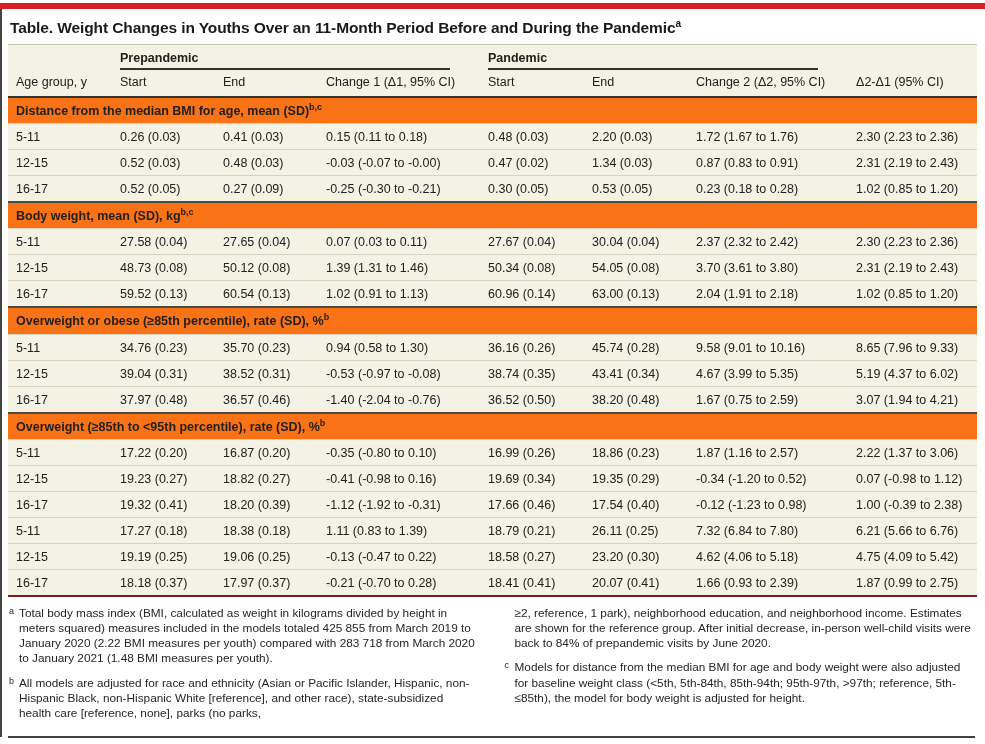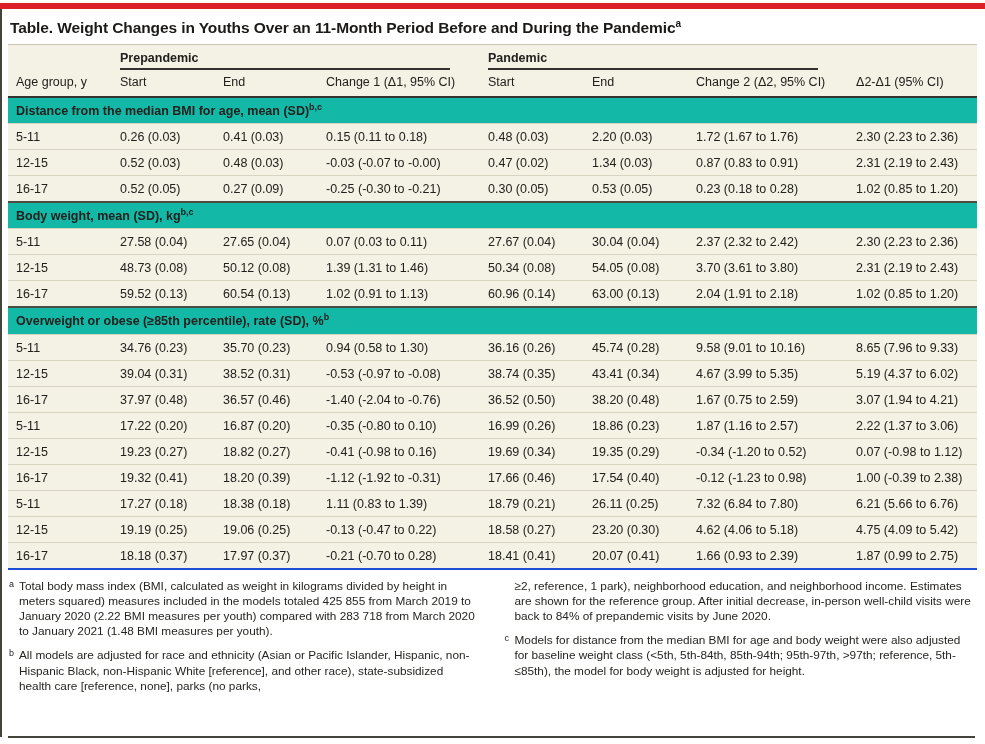--- a/index.html
+++ b/index.html
@@ -20,40 +20,40 @@
     font-size:15.5px;font-weight:bold;color:#1b1a18;
     letter-spacing:-0.1px;
   }
   .title sup{font-size:10px;font-weight:bold;}
   table.main{
     width:969px;margin:0 8px;
     border-collapse:collapse;table-layout:fixed;
     background:#f4f2e4;
     font-size:12.5px;color:#22211e;
     border-top:1px solid #c8c4b2;
-    border-bottom:2px solid #1d4ed8;
+    border-bottom:2px solid #7f1d1d;
   }
   table.main th,table.main td{
     text-align:left;vertical-align:bottom;
     padding:5px 8px;overflow:hidden;white-space:nowrap;
   }
   tr.group-row th{padding:4px 0 0 0;}
   .grp{
     margin:0 30px 0 8px;
     padding:2px 0 3px 0;
     font-weight:bold;font-size:12.5px;
     border-bottom:2px solid #33322c;
   }
   tr.head-row th{
     font-weight:normal;
     padding:5px 8px 7px 8px;
     border-bottom:2px solid #33322c;
   }
   tr.section-row td{
-    background:#14b8a6;
+    background:#f97316;
     font-weight:bold;
     padding:4px 8px 5px 8px;
     border-top:2px solid #4c4b42;
   }
   tr.section-row sup{font-size:9px;font-weight:bold;}
   tr.data-row td{
     padding:6px 8px 5px 8px;
     border-top:1px solid #d8d4c1;
   }
   tbody tr.section-row:first-child td{border-top:none;}
@@ -201,20 +201,23 @@
         <tr class="data-row">
           <td>16-17</td>
           <td>37.97 (0.48)</td>
           <td>36.57 (0.46)</td>
           <td>-1.40 (-2.04 to -0.76)</td>
           <td>36.52 (0.50)</td>
           <td>38.20 (0.48)</td>
           <td>1.67 (0.75 to 2.59)</td>
           <td>3.07 (1.94 to 4.21)</td>
         </tr>
+        <tr class="section-row">
+          <td colspan="8"><span>Overweight (≥85th to &lt;95th percentile), rate (SD), %</span><sup>b</sup></td>
+        </tr>
         <tr class="data-row">
           <td>5-11</td>
           <td>17.22 (0.20)</td>
           <td>16.87 (0.20)</td>
           <td>-0.35 (-0.80 to 0.10)</td>
           <td>16.99 (0.26)</td>
           <td>18.86 (0.23)</td>
           <td>1.87 (1.16 to 2.57)</td>
           <td>2.22 (1.37 to 3.06)</td>
         </tr>

